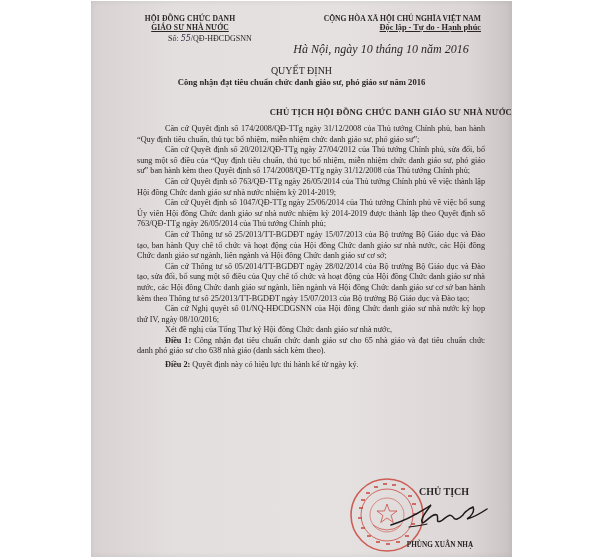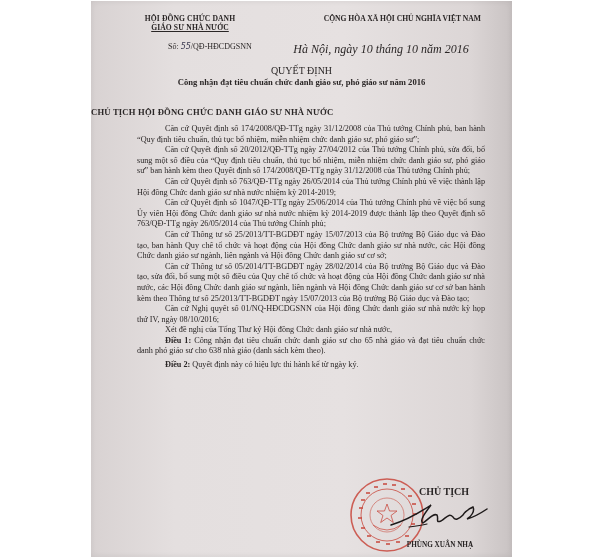--- a/index.html
+++ b/index.html
@@ -11,29 +11,29 @@
       position: absolute; left: 91px; top: 1px; width: 421px; height: 556px;
       background: linear-gradient(90deg, #d8d2d2 0%, #e4dfdf 20%, #e6e1e1 60%, #dcd6d6 90%, #c9c3c3 100%);
       box-shadow: inset 0 0 6px rgba(0,0,0,0.08);
     }
     .hdr-left { position: absolute; left: 44px; top: 13px; width: 110px; text-align: center;
       font-size: 7.6px; font-weight: bold; line-height: 9px; letter-spacing: 0.1px; }
     .hdr-left .l2 { text-decoration: underline; }
     .hdr-right { position: absolute; left: 180px; top: 13px; width: 210px; text-align: right;
       font-size: 7.6px; font-weight: bold; line-height: 9px; }
     .hdr-right .l2 { font-size: 8.3px; text-decoration: underline; }
-    .docno { position: absolute; left: 48px; top: 41px; font-size: 8px; padding-left: 29px; }
+    .docno { position: absolute; left: 48px; top: 33px; font-size: 8px; padding-left: 29px; }
     .docno .num { font-family: "DejaVu Sans", sans-serif; font-style: italic; font-size: 8px; color: #3b3a52; }
     .place-date { position: absolute; left: 190px; top: 41px; width: 200px; text-align: center;
       font-size: 12px; font-style: italic; }
     .title { position: absolute; left: 0; width: 421px; top: 64px; text-align: center;
       font-size: 10px; font-weight: normal; }
     .subtitle { position: absolute; left: 0; width: 421px; top: 76px; text-align: center;
       font-size: 8.6px; font-weight: bold; }
-    .authority { position: absolute; left: 0; width: 421px; top: 106px; text-align: left;
+    .authority { position: absolute; left: 0; width: 421px; top: 106px; text-align: right;
       font-size: 8.6px; font-weight: bold; letter-spacing: 0.2px; }
     .body { position: absolute; left: 46px; top: 123px; width: 348px; font-size: 8.2px; line-height: 10.6px;
       text-align: justify; }
     .body p { margin: 0; text-indent: 28px; }
     .decide { text-align: center; font-weight: bold; font-size: 9.2px; margin: 10px 0 6px 0 !important; text-indent: 0 !important; }
     .article { margin-bottom: 3px !important; }
     .article b { font-weight: bold; }
     .recipients { position: absolute; left: 46px; top: 495px; width: 170px; font-size: 6.4px; line-height: 8.6px; }
     .recipients .rt { font-style: italic; font-weight: bold; font-size: 8px; text-decoration: underline; line-height: 10px; }
     .sig { position: absolute; left: 258px; top: 476px; width: 150px; height: 80px; }
@@ -47,20 +47,21 @@
 
 <div class="paper">
 
   <div class="hdr-left">
     <div>HỘI ĐỒNG CHỨC DANH</div>
     <div class="l2">GIÁO SƯ NHÀ NƯỚC</div>
   </div>
 
   <div class="hdr-right">
     <div>CỘNG HÒA XÃ HỘI CHỦ NGHĨA VIỆT NAM</div>
+    <div class="l2">Độc lập - Tự do - Hạnh phúc</div>
   </div>
 
   <div class="docno">
     <span>Số: </span><span class="num">55</span><span>/QĐ-HĐCDGSNN</span>
   </div>
 
   <div class="place-date">Hà Nội, ngày 10 tháng 10 năm  2016</div>
 
   <div class="title">QUYẾT ĐỊNH</div>
   <div class="subtitle">Công nhận đạt tiêu chuẩn chức danh giáo sư, phó giáo sư năm 2016</div>

